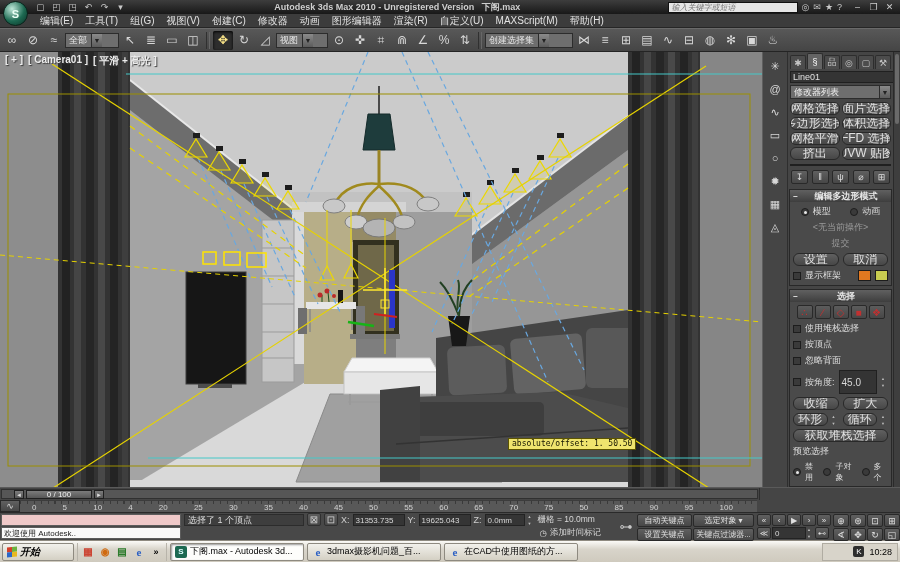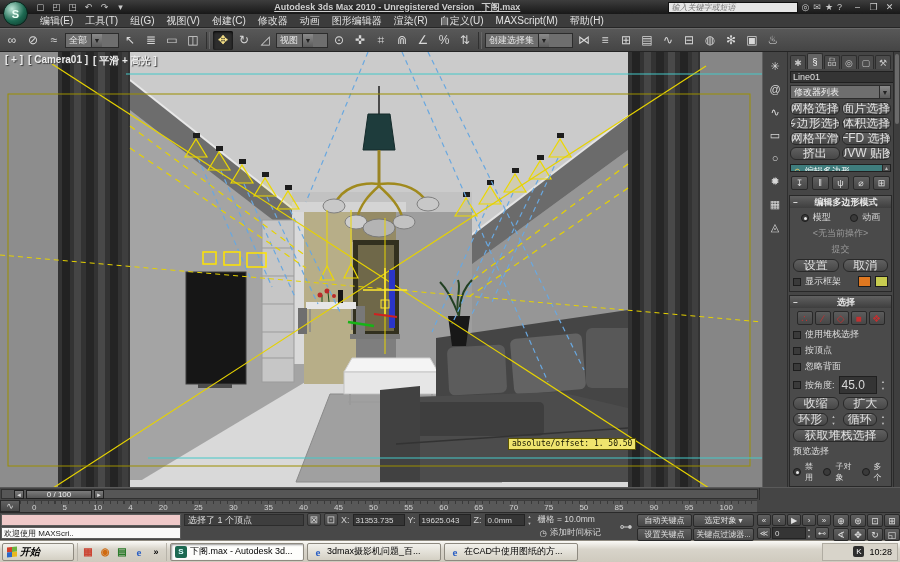--- a/index.html
+++ b/index.html
@@ -7,21 +7,21 @@
   body { font-family: "Liberation Sans", sans-serif; background: #444; color: #ddd; font-size: 10px; }
   #app { position: relative; width: 900px; height: 562px; background: #444; }
 
   
   .titlebar { height: 14px; background: linear-gradient(#3d3d3d,#181818); display: flex; align-items: center; padding-left: 34px; }
   .appbtn { position: absolute; left: 3px; top: 1px; width: 25px; height: 25px; border-radius: 50%;
             background: radial-gradient(circle at 35% 30%, #bfe8da, #1d6a52 55%, #0a2e24); border: 1px solid #0a241c;
             z-index: 20; display: flex; align-items: center; justify-content: center; color: #eafff5; font-weight: bold; font-size: 11px; }
   .qat { display: flex; gap: 3px; align-items: center; }
   .qat .qbtn { width: 13px; height: 12px; display: flex; align-items: center; justify-content: center; color: #c9c9c9; font-size: 9px; }
-  .title-center { flex: 1; text-align: center; color: #cfcfcf; font-size: 9px; font-weight: bold; white-space: nowrap; overflow: hidden; text-decoration: underline; }
+  .title-center { flex: 1; text-align: center; color: #cfcfcf; font-size: 9px; font-weight: bold; white-space: nowrap; overflow: hidden; }
   .ic-search { display: flex; align-items: center; gap: 3px; margin-right: 4px; }
   .ic-search input { width: 130px; height: 11px; font-size: 8px; font-style: italic; color: #777; background: #e6e6e6; border: 1px solid #111; padding: 0 3px; }
   .ic-icons { display: flex; gap: 4px; align-items: center; }
   .ic-icons span { color: #c9c9c9; font-size: 9px; }
   .winctl { display: flex; gap: 5px; margin: 0 5px 0 10px; }
   .winctl span { color: #cfcfcf; font-size: 9px; width: 11px; text-align: center; }
 
   
   .menubar { height: 14px; background: #3c3c3c; border-bottom: 1px solid #262626; display: flex; align-items: center; padding-left: 34px; }
   .menu-item { padding: 0 6px; font-size: 10px; color: #e2e2e2; white-space: nowrap; }
@@ -82,21 +82,21 @@
   .rbody { padding: 3px; display: flex; flex-direction: column; gap: 3px; }
   .row { display: flex; align-items: center; gap: 4px; }
   .radio { width: 8px; height: 8px; border-radius: 50%; border: 1px solid #1d1d1d; background: #3a3a3a; position: relative; flex: none; }
   .radio[data-on="true"]::after { content: ""; position: absolute; left: 2px; top: 2px; width: 3px; height: 3px; border-radius: 50%; background: #e8e8e8; }
   .cb { width: 8px; height: 8px; border: 1px solid #1d1d1d; background: #3a3a3a; flex: none; }
   .dimtext { color: #9a9a9a; text-align: center; }
   .swatch { width: 13px; height: 11px; border: 1px solid #1c1c1c; }
   .subobj { display: flex; gap: 2px; justify-content: center; }
   .sobtn { width: 16px; height: 14px; background: linear-gradient(#5c5c5c,#474747); border: 1px solid #292929; border-radius: 2px;
            display: flex; align-items: center; justify-content: center; color: #c23030; font-size: 10px; }
-  .spinfield { flex: 1; height: 18px; background: #343434; border: 1px solid #202020; color: #d8d8d8; display: flex; align-items: center; padding: 0 2px; font-size: 12px; }
+  .spinfield { flex: 1; height: 24px; background: #343434; border: 1px solid #202020; color: #d8d8d8; display: flex; align-items: center; padding: 0 2px; font-size: 10px; }
   .spin { width: 7px; height: 12px; display: flex; flex-direction: column; justify-content: space-between; font-size: 4px; color: #bbb; }
   .btn2 { flex: 1; }
 
   
   .timeslider { height: 13px; display: flex; background: #454545; border-top: 1px solid #5a5a5a; }
   .ts-left { width: 757px; position: relative; margin: 1px; background: #565656; border: 1px solid #303030; }
   .ts-handle { position: absolute; left: 24px; top: 0; height: 9px; width: 66px; background: linear-gradient(#7c7c7c,#565656);
                border: 1px solid #1f1f1f; color: #f0f0f0; font-size: 8px; line-height: 8px; text-align: center; }
   .ts-arrow { position: absolute; top: 0; width: 10px; height: 9px; background: linear-gradient(#7c7c7c,#565656); border: 1px solid #1f1f1f;
               color: #ddd; font-size: 6px; line-height: 8px; text-align: center; }
@@ -691,21 +691,21 @@
         <span class="coordfield cf-y">19625.043</span>
         <span class="coordlab">Z:</span>
         <span class="coordfield cf-z">0.0mm</span>
         <span class="spin">
             <span>▲</span>
             <span>▼</span>
           </span>
         <span class="gridtext">栅格 = 10.0mm</span>
       </div>
       <div class="sb-r2">
-        <span class="listener-white">欢迎使用 MAXScri..</span>
+        <span class="listener-white">欢迎使用 Autodesk..</span>
         <span class="timetag">
           <span>◷</span>
           <span>添加时间标记</span>
         </span>
       </div>
     </div>
     <div class="sb-key">⊶</div>
     <div class="sb-anim">
       <span class="akbtn">自动关键点</span>
       <span class="akbtn"><span>选定对象</span>&nbsp;▾</span>

